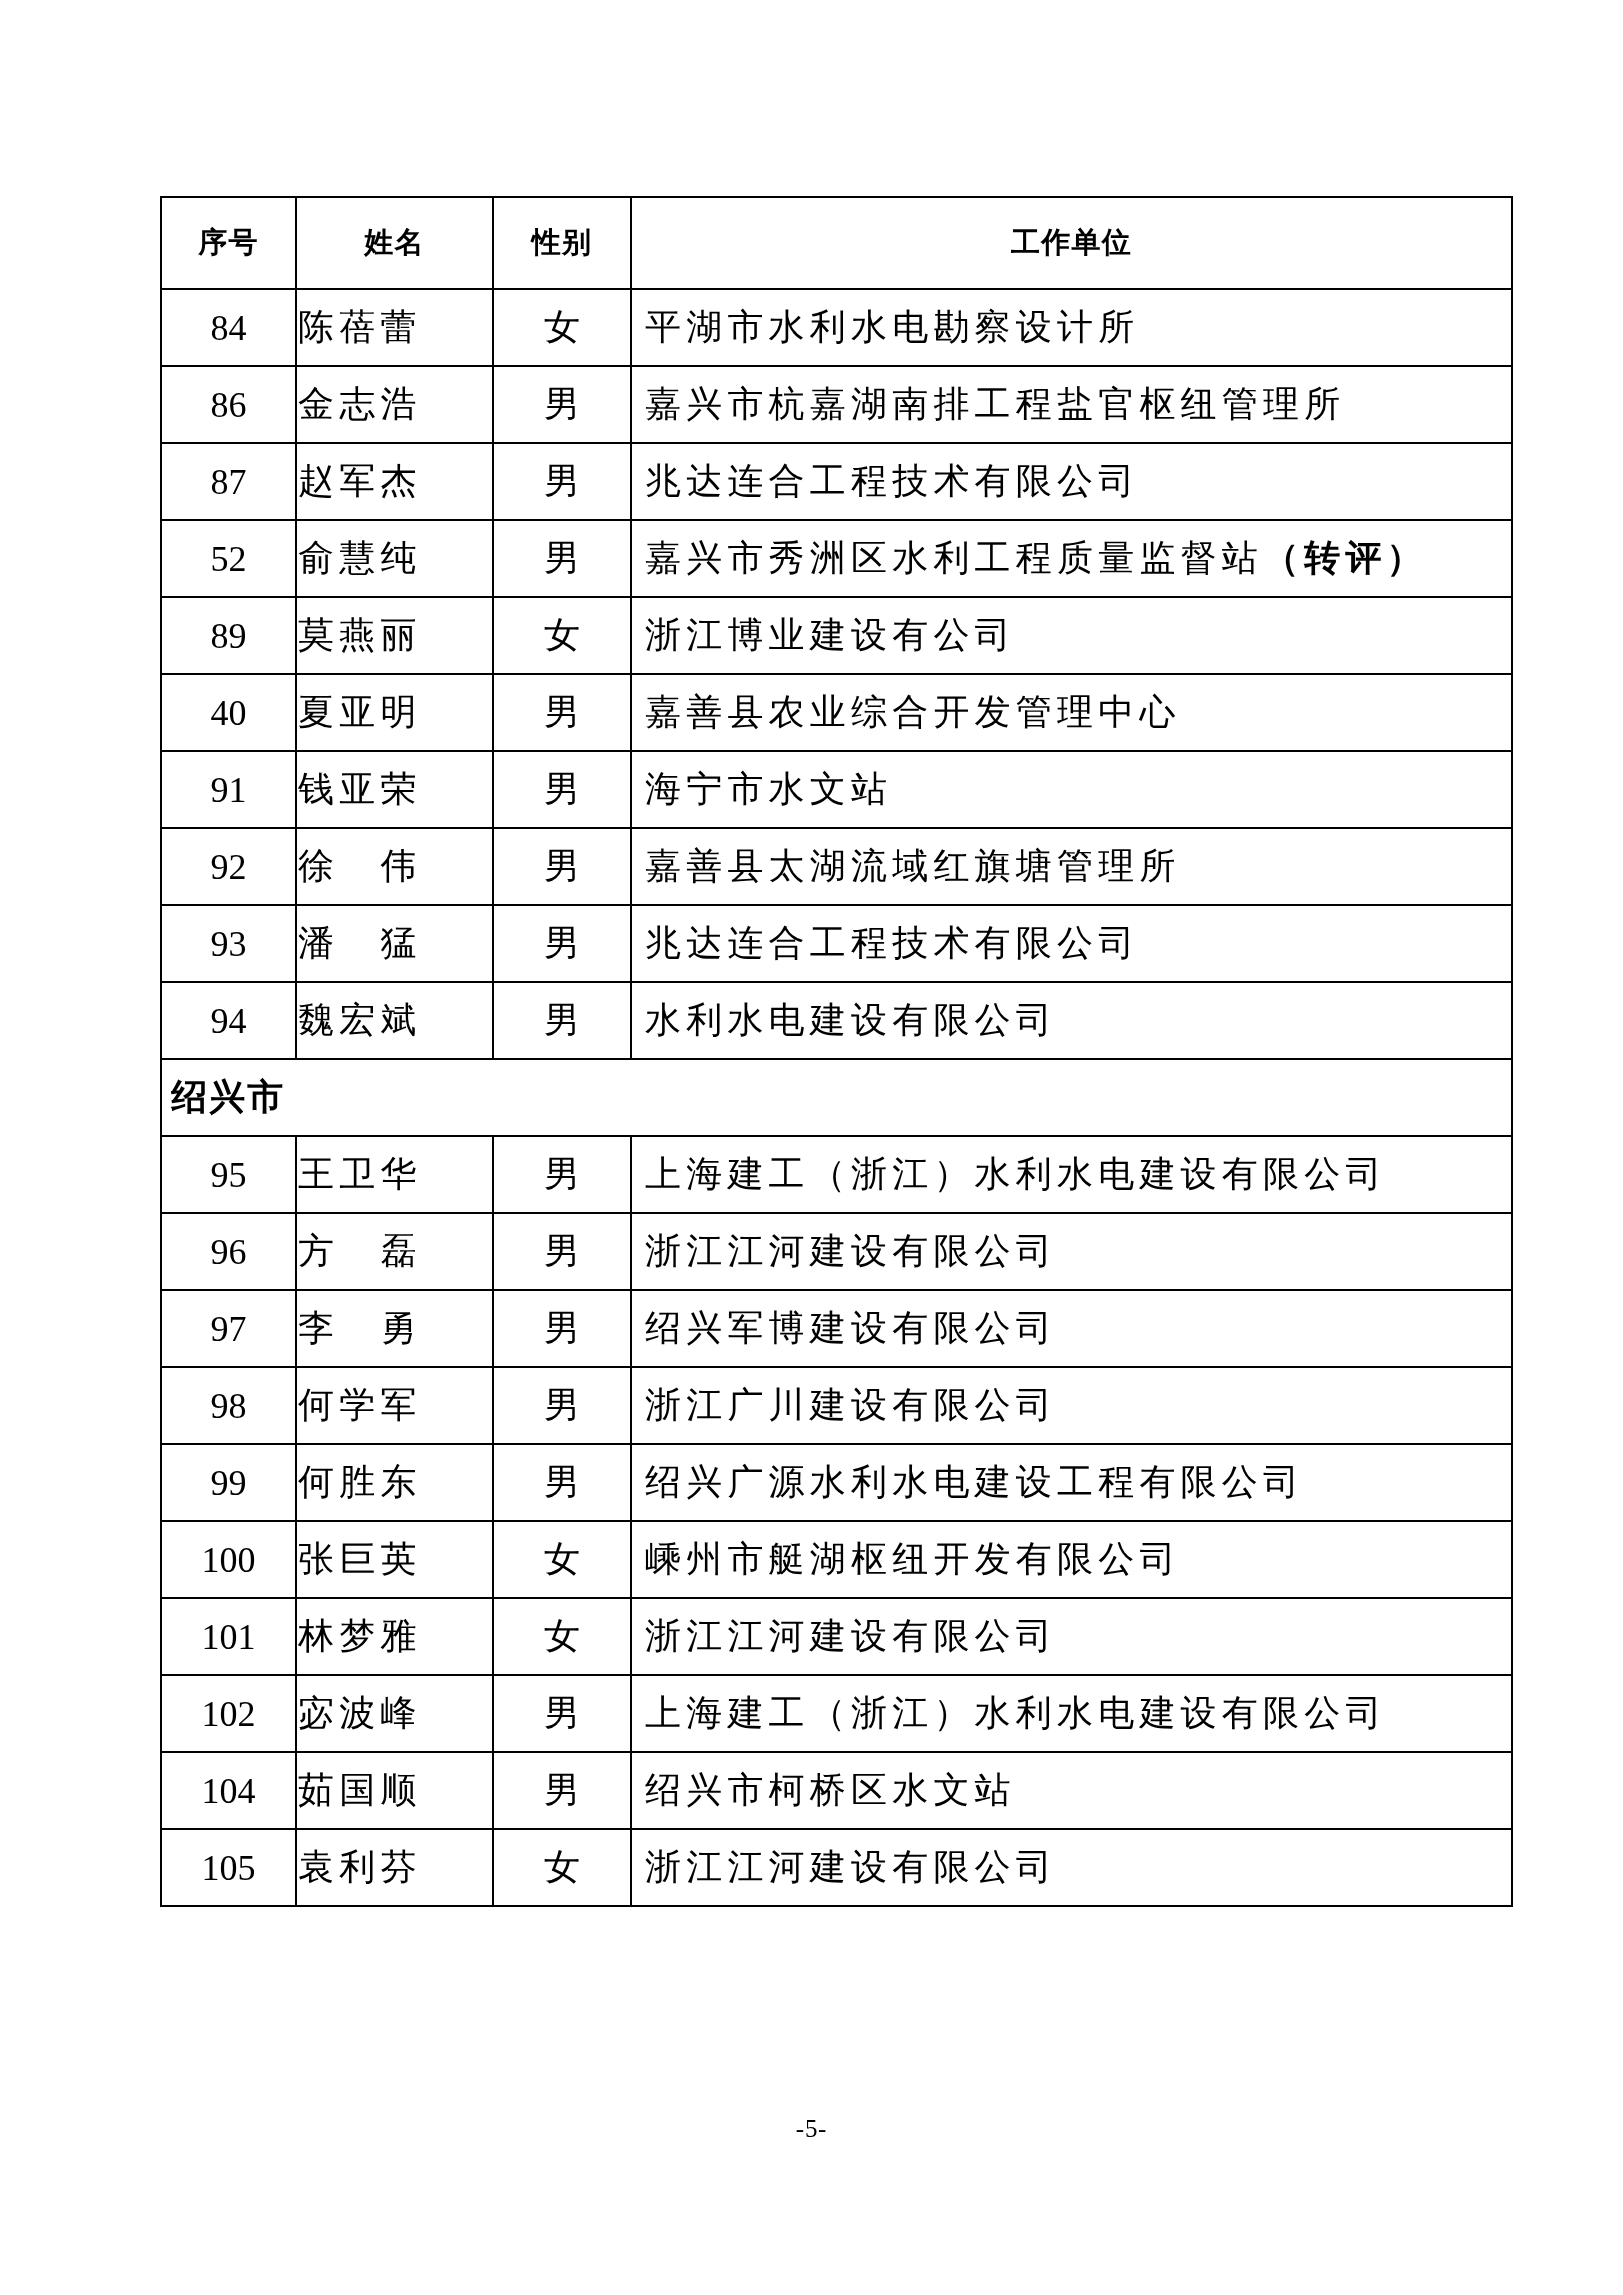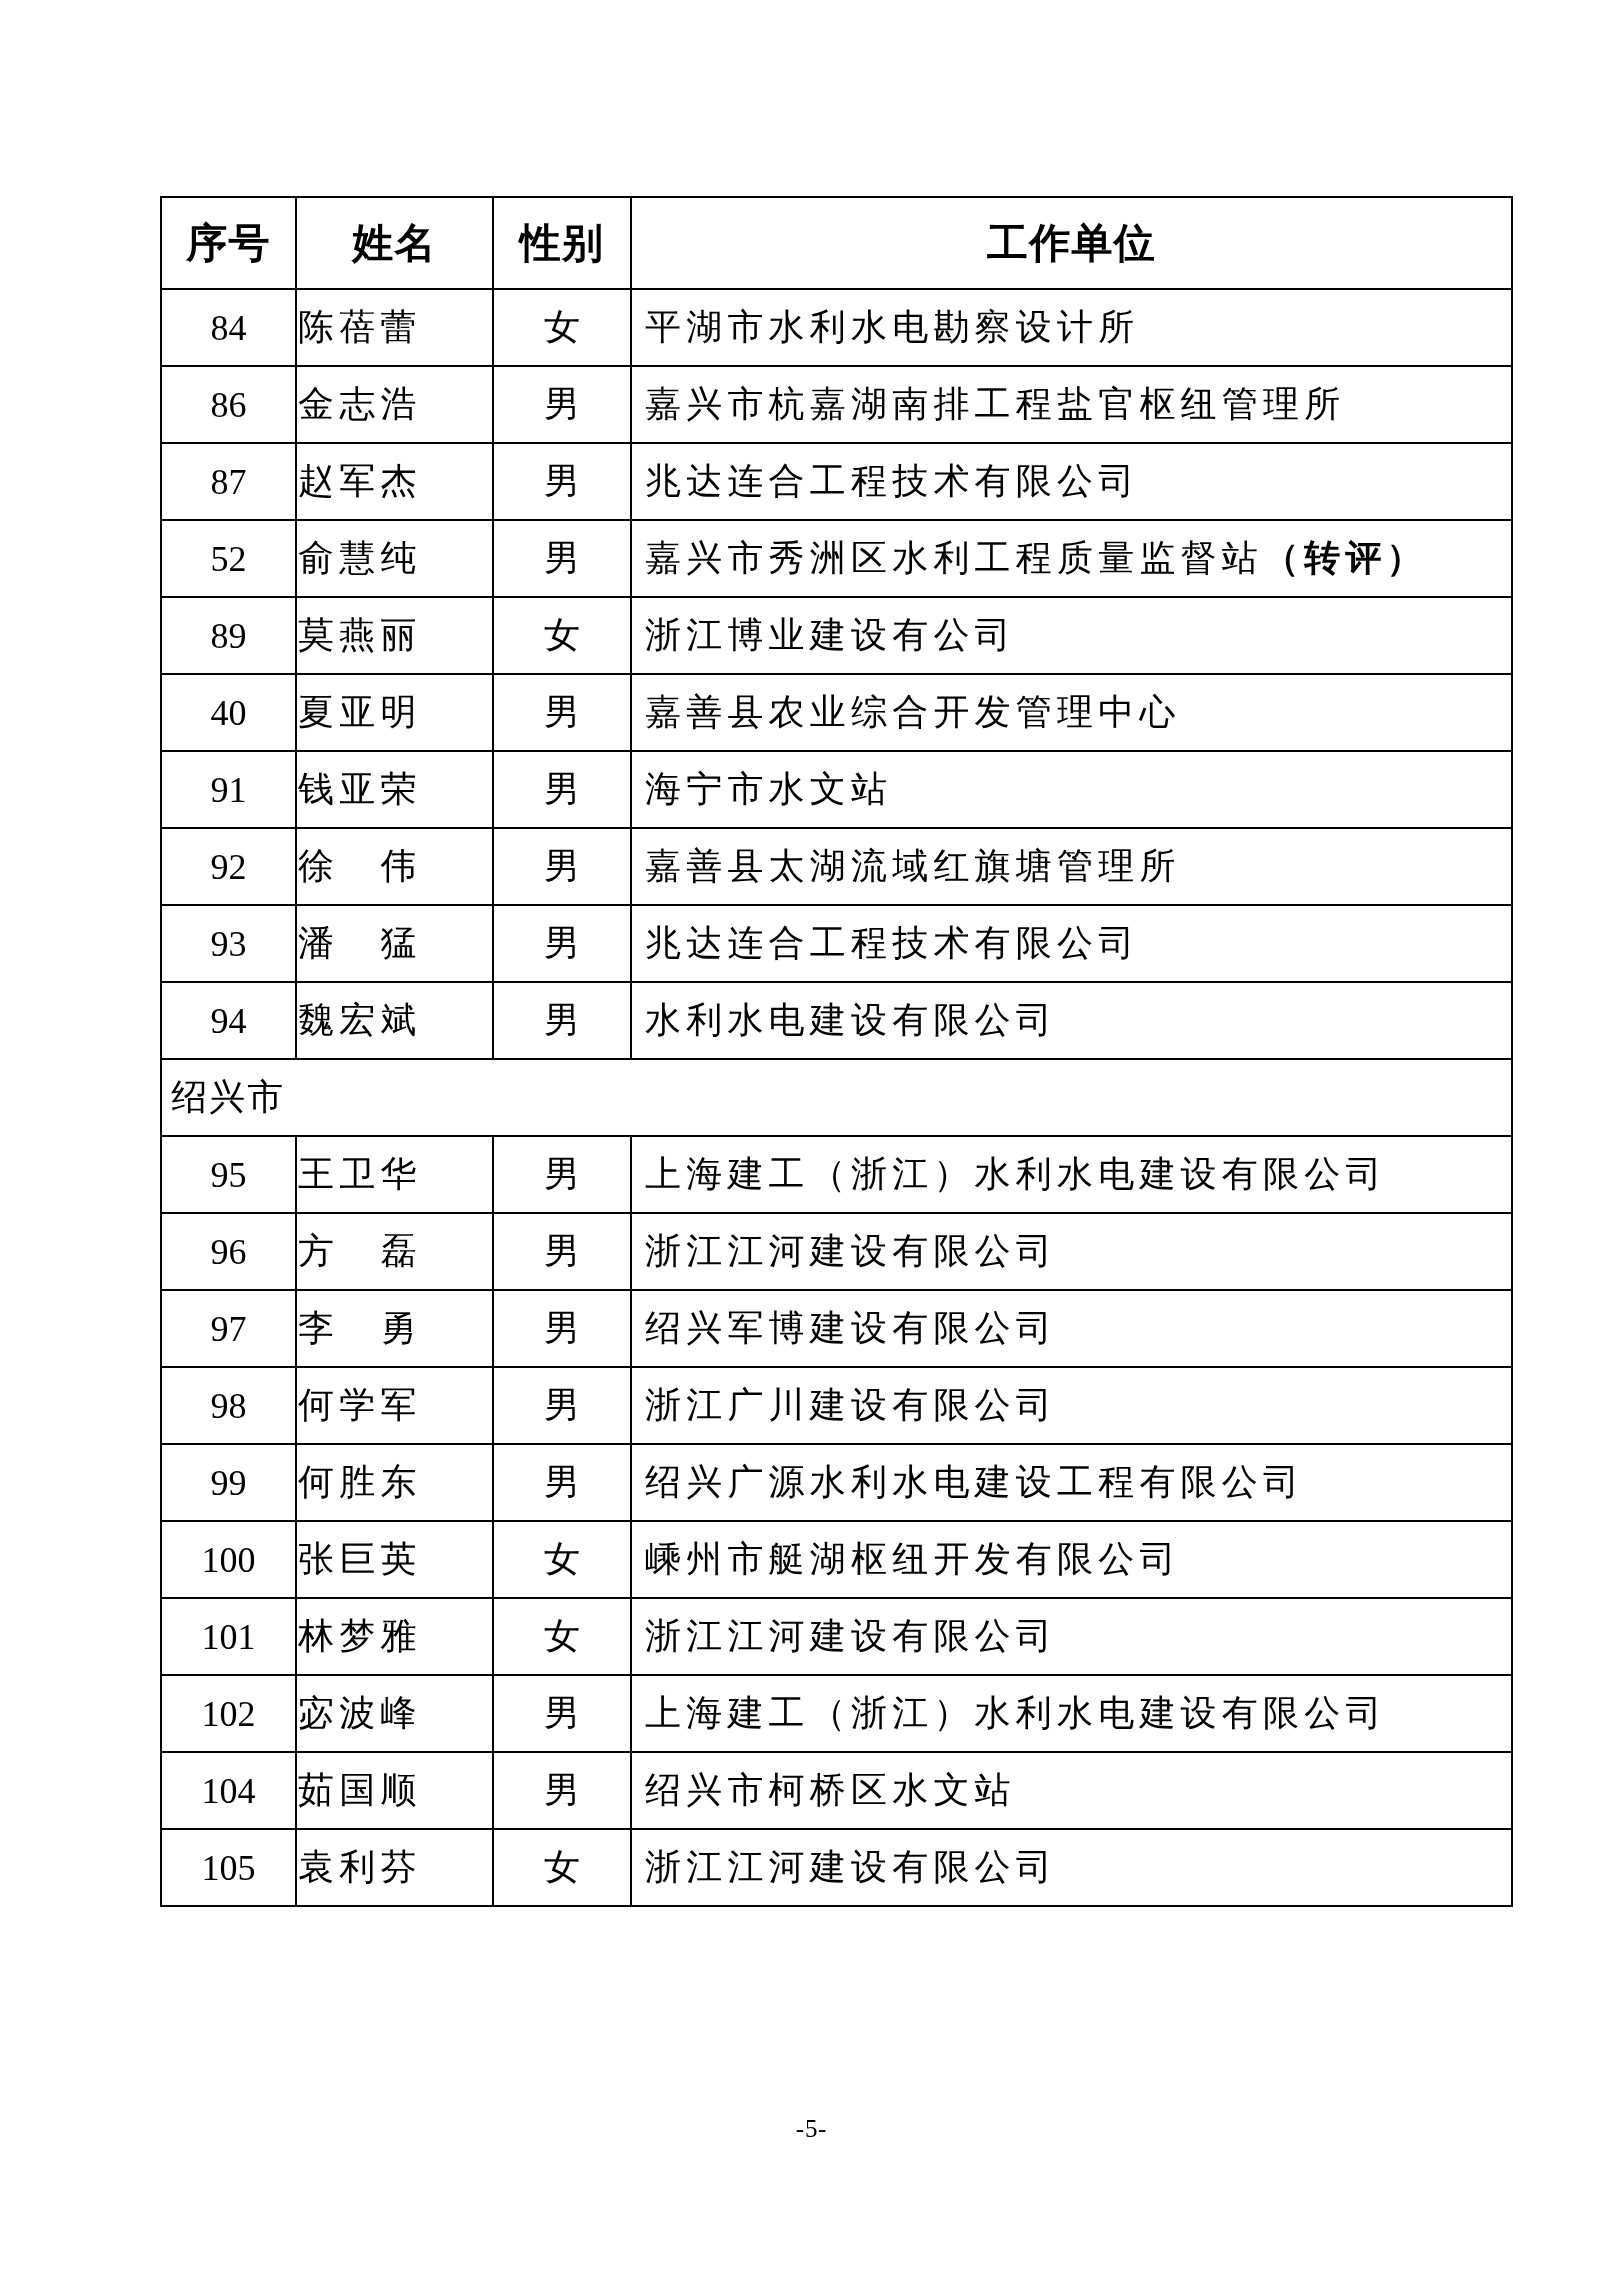--- a/index.html
+++ b/index.html
@@ -39,21 +39,21 @@
     border-top-width: 2.6px;
     border-bottom-width: 2.6px;
     vertical-align: middle;
     overflow: hidden;
     white-space: nowrap;
   }
   table.roster thead th {
     height: 88px;
     font-family: "Liberation Sans", "DejaVu Sans", sans-serif;
     font-weight: bold;
-    font-size: 41px;
+    font-size: 29px;
     text-align: center;
     letter-spacing: 1.3px;
   }
   table.roster tbody td {
     height: 73px;
     font-size: 36px;
   }
   td.c-no {
     text-align: center;
     font-family: "Liberation Serif", "DejaVu Serif", serif;
@@ -68,21 +68,21 @@
   }
   td.c-unit {
     text-align: left;
     padding-left: 13px;
     letter-spacing: 5.2px;
   }
   tr.section-row td {
     text-align: left;
     padding-left: 9.2px;
     font-family: "Liberation Sans", "DejaVu Sans", sans-serif;
-    font-weight: normal;
+    font-weight: bold;
     font-size: 41px;
     letter-spacing: 2px;
   }
   .unit-bold {
     font-family: "Liberation Sans", "DejaVu Sans", sans-serif;
     font-weight: bold;
   }
   .page-number {
     position: absolute;
     left: 0;

